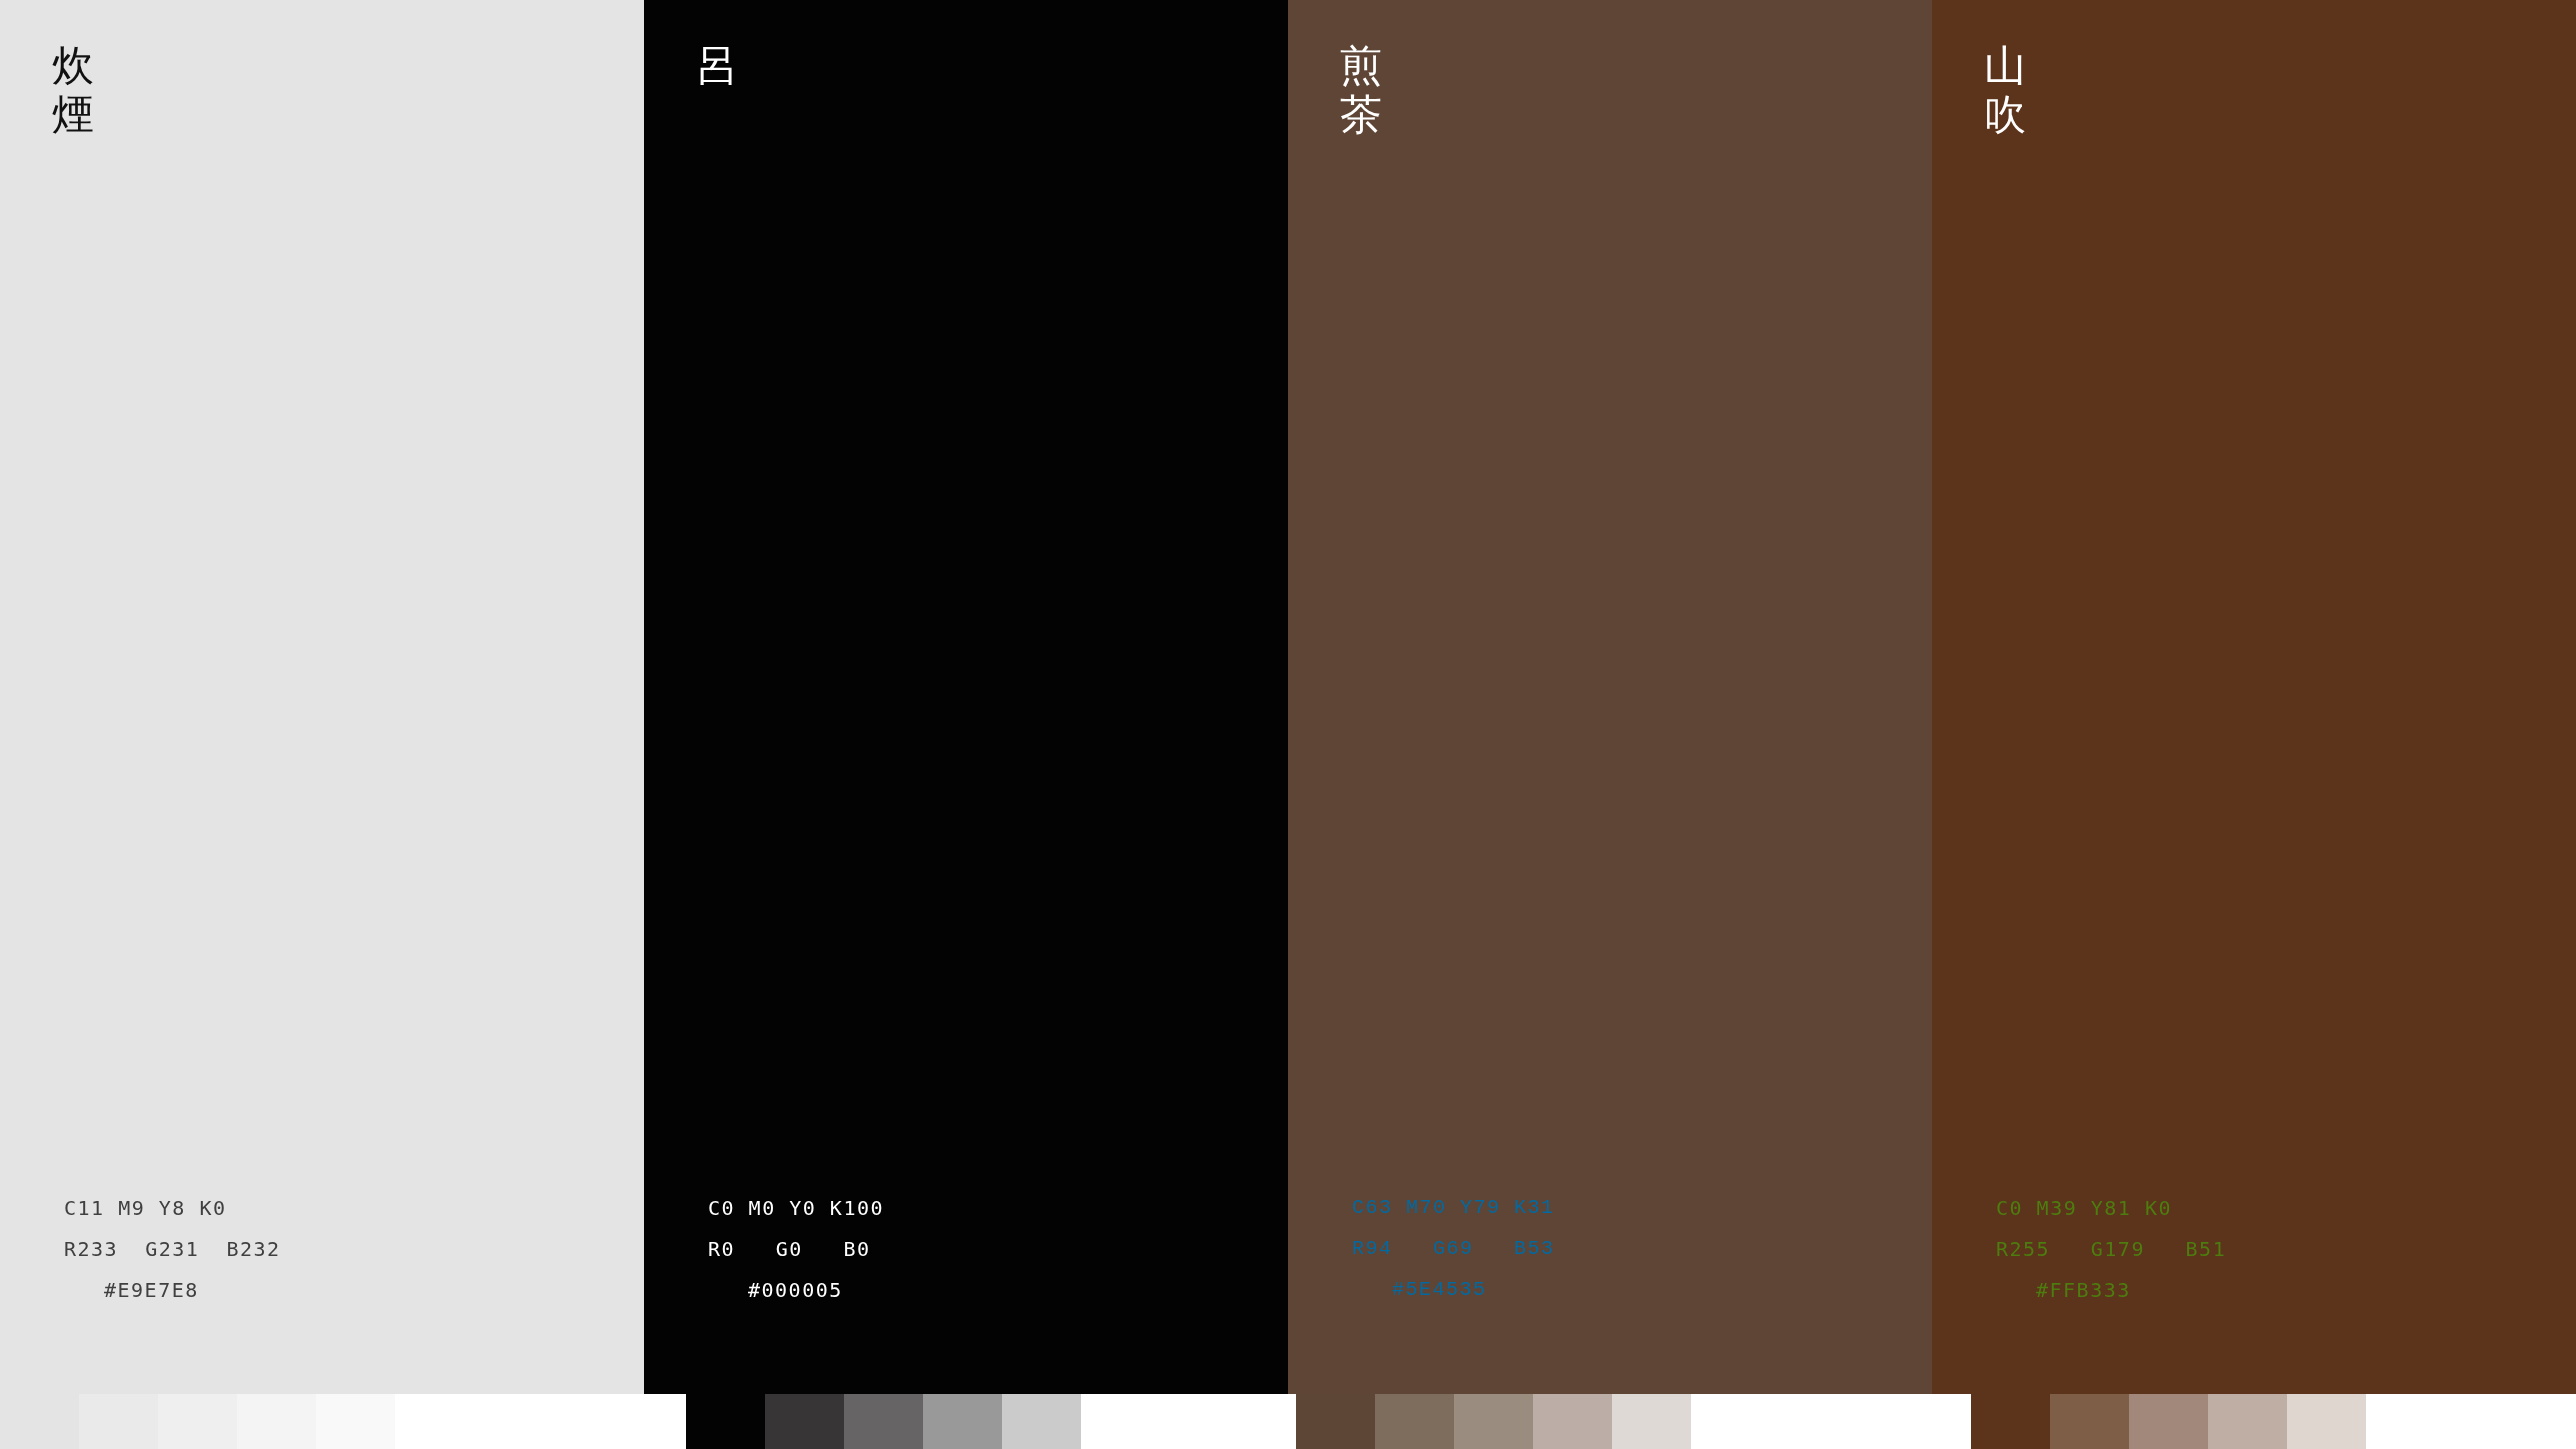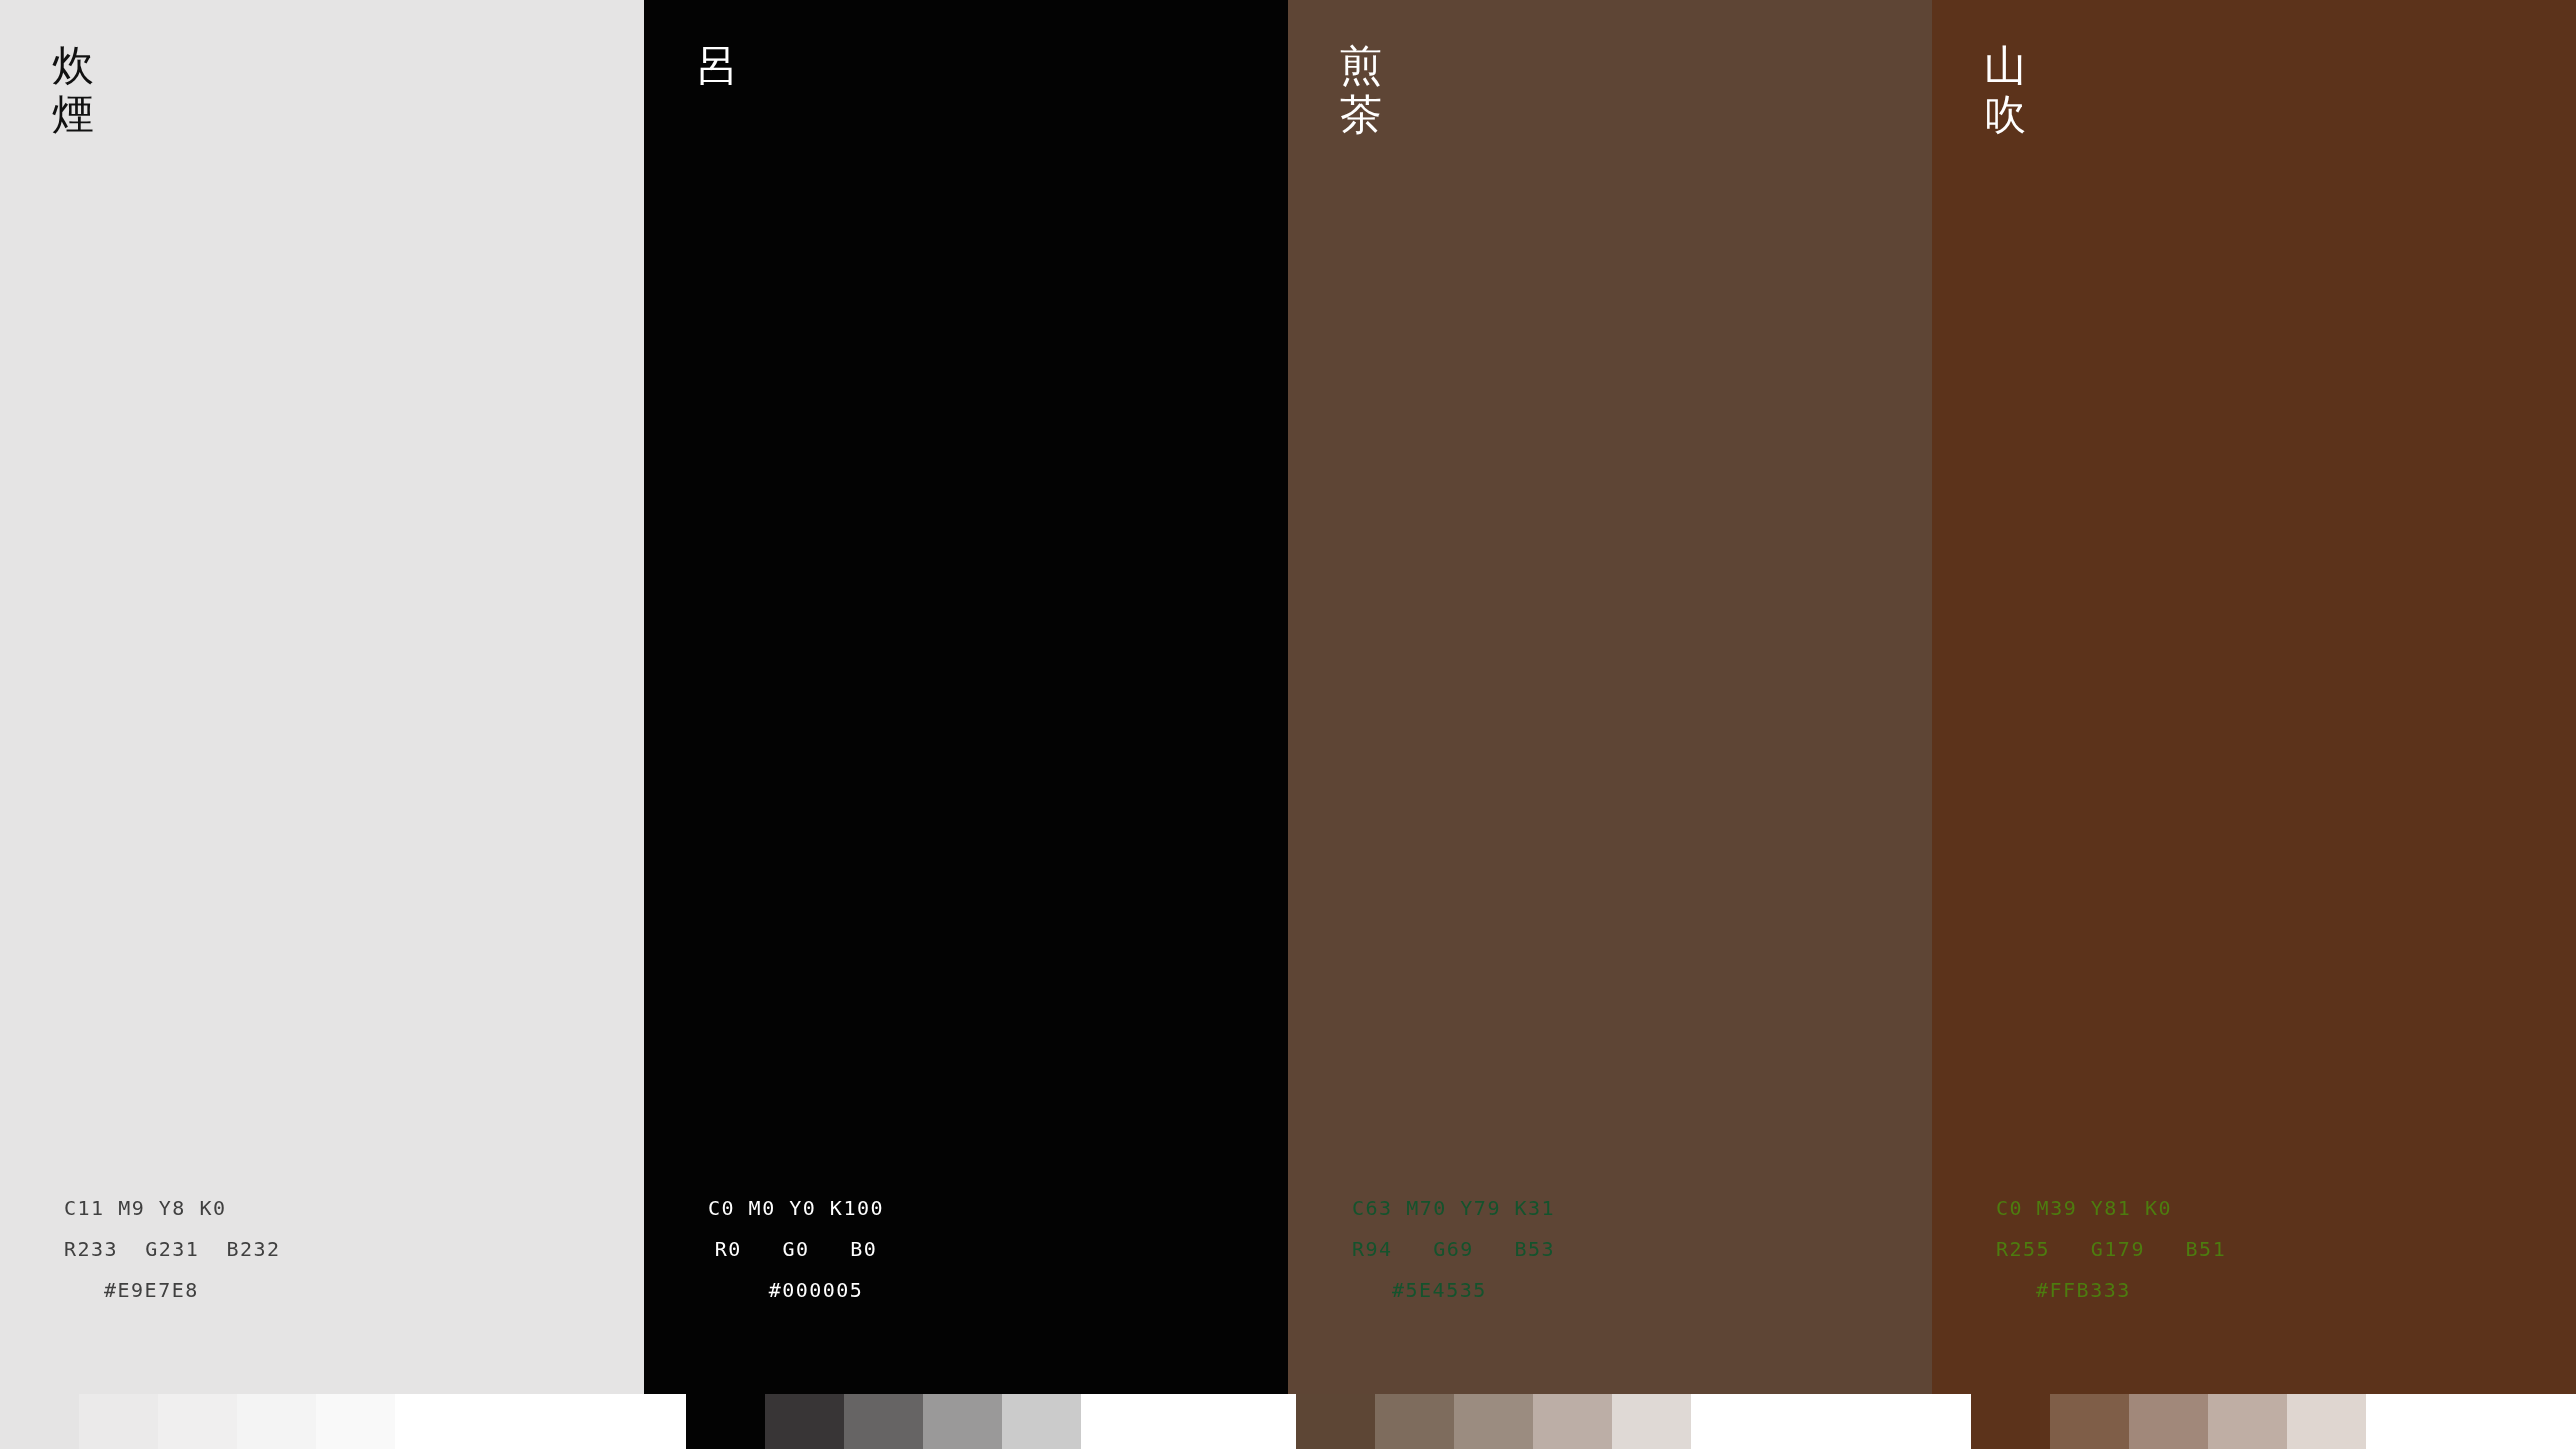--- a/index.html
+++ b/index.html
@@ -112,40 +112,40 @@
         <div class="tint" style="background: rgb(240, 239, 239); width: 79px;"></div>
         <div class="tint" style="background: rgb(244, 244, 244); width: 79px;"></div>
         <div class="tint" style="background: rgb(249, 249, 249); width: 79px;"></div>
         <div class="tint" style="background: rgb(255, 255, 255); width: 79px;"></div>
       </div>
   </section>
 
   <section class="panel panel-2">
     <div class="panel-field" style="background: rgb(3, 3, 3);"></div>
     <div class="name" style="color: rgb(255, 255, 255);">呂</div>
-    <div class="specs" style="color: rgb(255, 255, 255); text-align: center;">
+    <div class="specs" style="color: rgb(255, 255, 255);">
       <div class="spec-line">C0 M0 Y0 K100</div>
       <div class="spec-line">R0   G0   B0</div>
       <div class="spec-line">#000005</div>
     </div>
     <div class="tints">
         <div class="tint" style="background: rgb(3, 3, 3); width: 79px;"></div>
         <div class="tint" style="background: rgb(56, 53, 54); width: 79px;"></div>
         <div class="tint" style="background: rgb(102, 100, 100); width: 79px;"></div>
         <div class="tint" style="background: rgb(154, 153, 153); width: 79px;"></div>
         <div class="tint" style="background: rgb(203, 203, 203); width: 79px;"></div>
         <div class="tint" style="background: rgb(255, 255, 255); width: 79px;"></div>
       </div>
   </section>
 
   <section class="panel panel-3">
     <div class="panel-field" style="background: rgb(94, 69, 53);"></div>
     <div class="name" style="color: rgb(255, 255, 255);">煎
 茶</div>
-    <div class="specs" style="color: #14532d;">
+    <div class="specs" style="color: #0369a1; font-family: Liberation Mono, monospace;">
       <div class="spec-line">C63 M70 Y79 K31</div>
       <div class="spec-line">R94   G69   B53</div>
       <div class="spec-line">#5E4535</div>
     </div>
     <div class="tints">
         <div class="tint" style="background: rgb(93, 70, 53); width: 79px;"></div>
         <div class="tint" style="background: rgb(126, 108, 93); width: 79px;"></div>
         <div class="tint" style="background: rgb(155, 140, 128); width: 79px;"></div>
         <div class="tint" style="background: rgb(188, 174, 166); width: 79px;"></div>
         <div class="tint" style="background: rgb(223, 217, 213); width: 79px;"></div>

